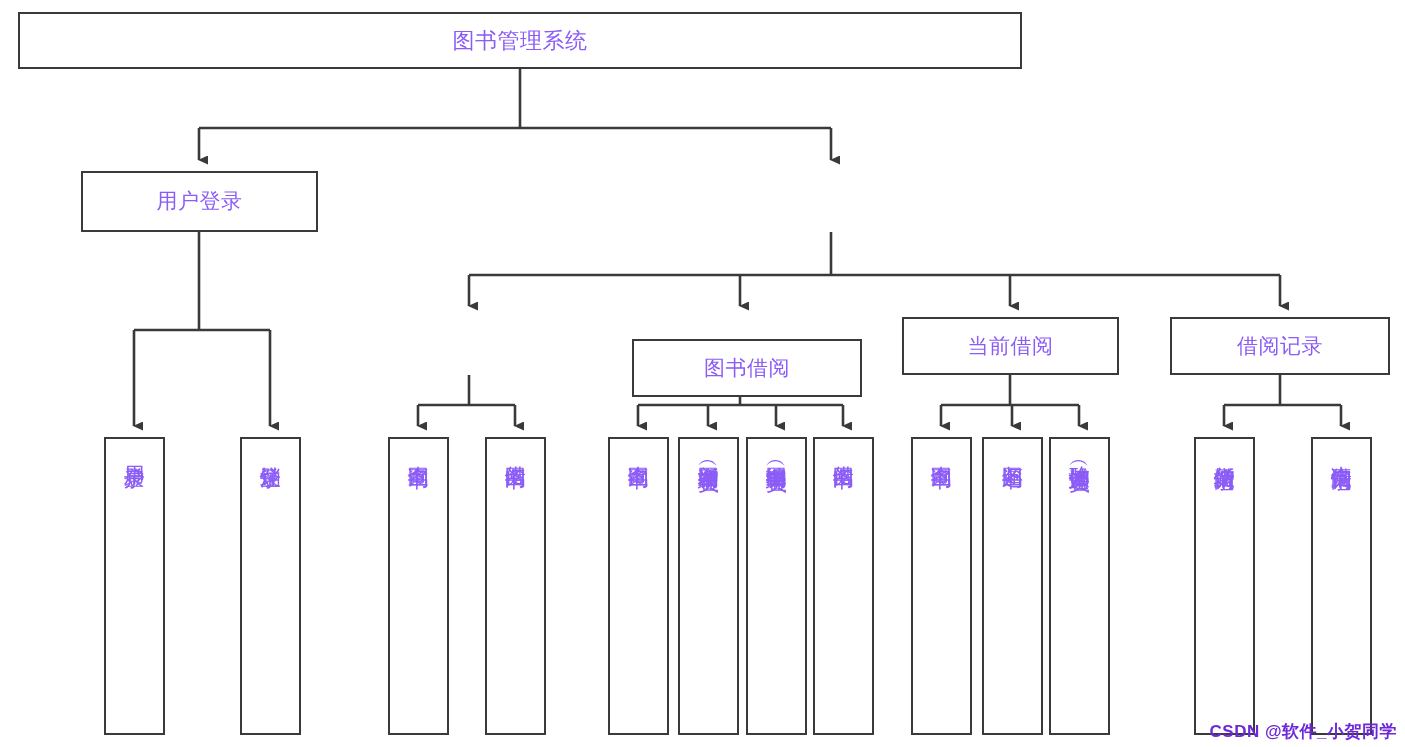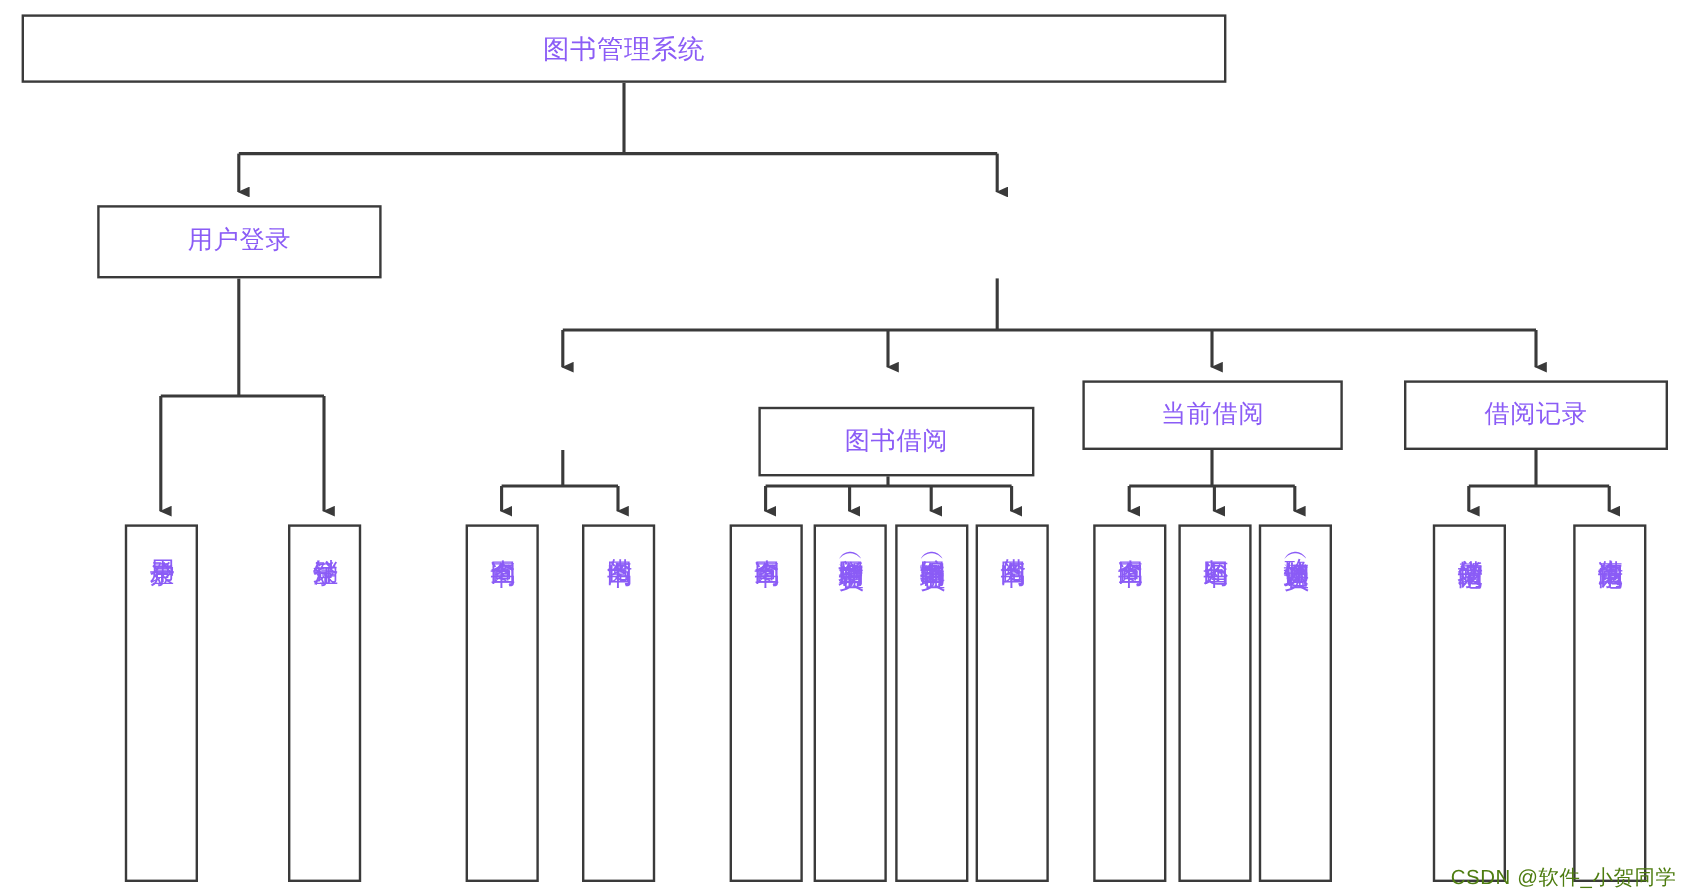--- a/index.html
+++ b/index.html
@@ -63,24 +63,25 @@
     font-size: 21px;
     line-height: 1.12;
     letter-spacing: 1px;
     white-space: nowrap;
   }
   .watermark {
     position: absolute;
     right: 8px;
     bottom: 4px;
     font-size: 17px;
-    color: #4d7c0f;
+    color: #6d28d9;
     letter-spacing: 0.5px;
     z-index: 5;
     white-space: nowrap;
+    font-weight: bold;
   }
 </style>
 </head>
 <body>
 
 <div id="diagram-root">
 
   <svg id="wires" viewBox="0 0 1405 747" width="1405" height="747" xmlns="http://www.w3.org/2000/svg">
     <defs>
       <marker id="arrowhead" markerWidth="9" markerHeight="10" refX="4.5" refY="9" orient="auto" markerUnits="userSpaceOnUse">

